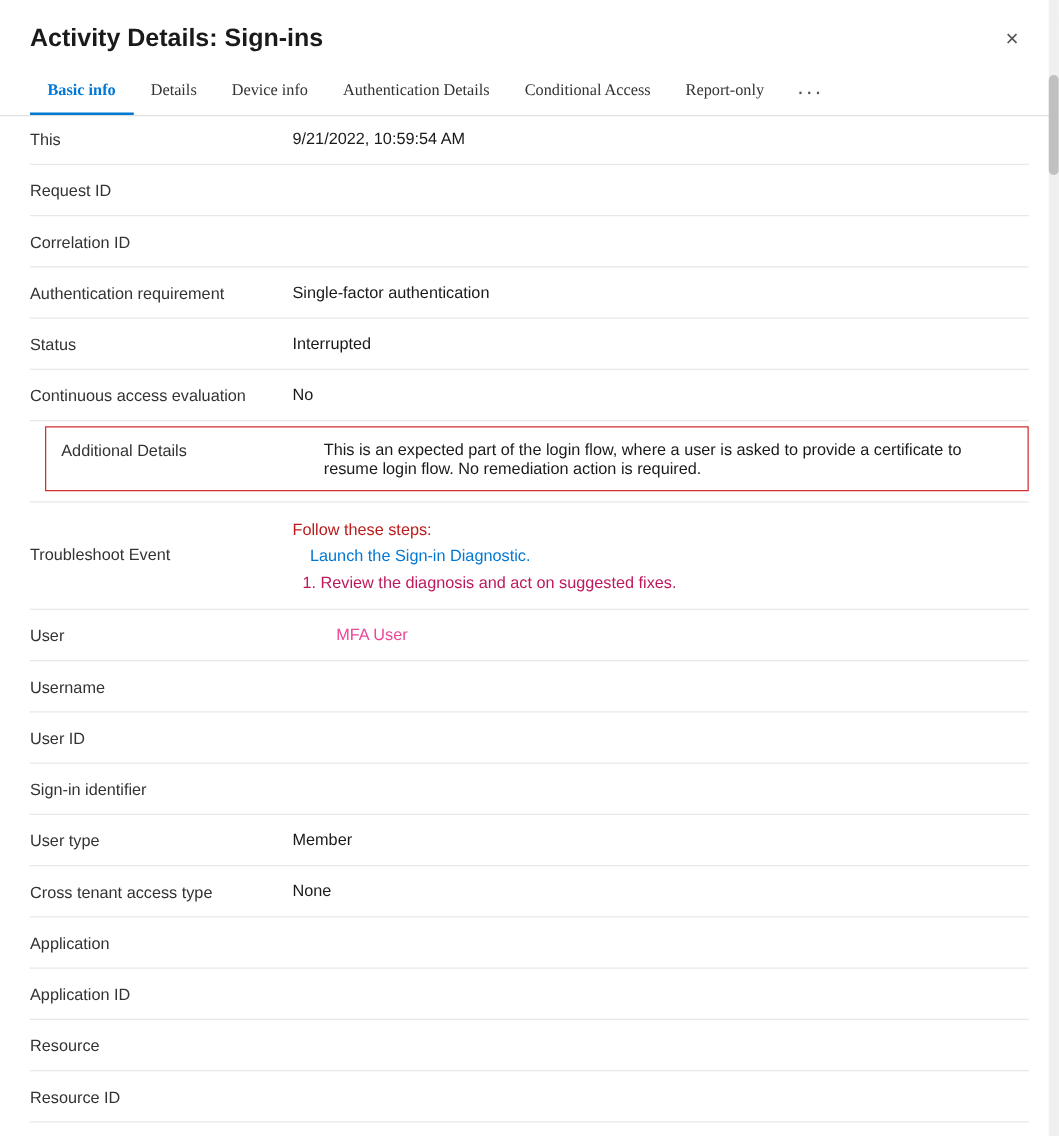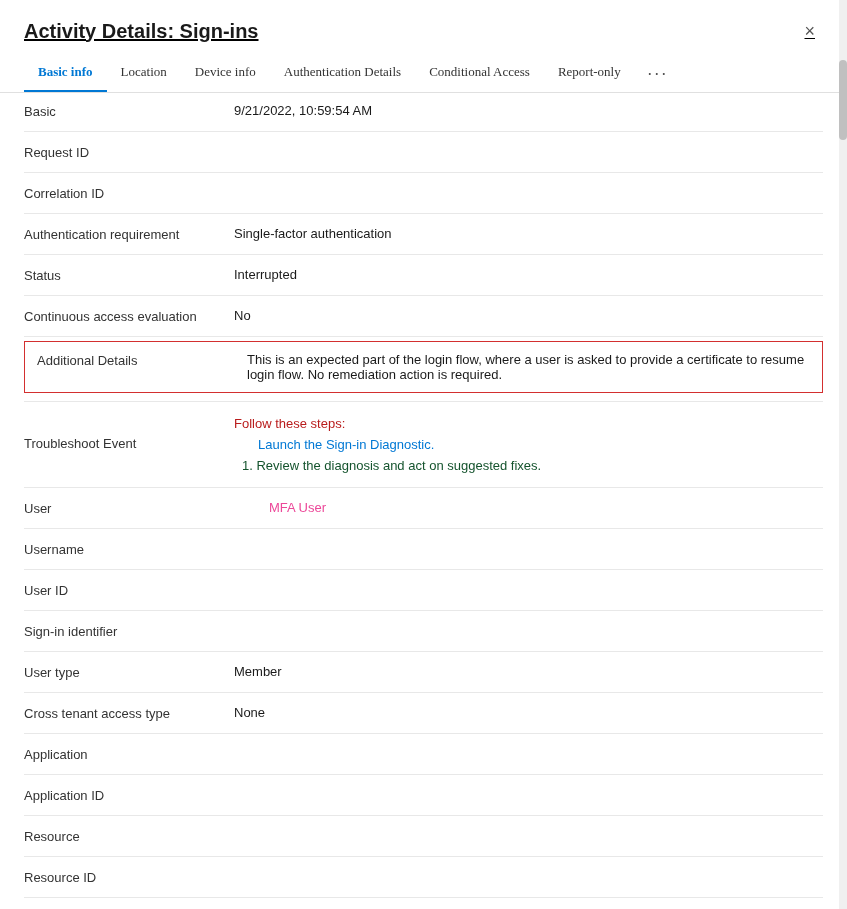--- a/index.html
+++ b/index.html
@@ -19,21 +19,20 @@
       display: flex;
       flex-direction: column;
       position: relative;
     }
     .dialog-header {
       display: flex;
       align-items: center;
       justify-content: space-between;
       padding: 18px 24px 10px 24px;
       border-bottom: none;
-      text-decoration: underline;
     }
     .dialog-title {
       font-size: 20px;
       font-weight: 600;
       color: #1a1a1a;
     }
     .close-btn {
       background: none;
       border: none;
       cursor: pointer;
@@ -113,21 +112,21 @@
       flex: 1;
     }
     .field-value.link {
       color: #ec4899;
       cursor: pointer;
       text-decoration: none;
       margin-left: 35px;
     }
     .additional-details-row {
       border: 1.5px solid #d32f2f;
-      margin: 4px 0 8px 0;
+      margin: 4px 0 8px 12px;
       padding: 10px 12px;
       display: flex;
       align-items: flex-start;
     }
     .troubleshoot-row {
       display: flex;
       align-items: flex-start;
       padding: 12px 0;
     }
     .troubleshoot-label {
@@ -143,56 +142,56 @@
     }
     .troubleshoot-steps {
       margin-bottom: 6px;
       color: #b91c1c;
     }
     .troubleshoot-link {
       color: #0078d4;
       cursor: pointer;
       display: block;
       margin-bottom: 6px;
-      margin-left: 24px;
+      margin-left: 14px;
     }
     .troubleshoot-step {
       margin-left: 8px;
-      color: #14532d;
+      color: #be185d;
     }
     .divider {
       border: none;
       border-top: 1px solid #e8e8e8;
       margin: 2px 0;
     }
   </style>
 </head>
 <body>
 
 <div class="dialog">
 
   <div class="dialog-header">
     <span class="dialog-title">Activity Details: Sign-ins</span>
     <button class="close-btn">×</button>
   </div>
 
   <div class="tabs">
     <div class="tab active">Basic info</div>
-    <div class="tab">Location</div>
+    <div class="tab">Details</div>
     <div class="tab">Device info</div>
     <div class="tab">Authentication Details</div>
     <div class="tab">Conditional Access</div>
     <div class="tab">Report-only</div>
     <div class="tab-more">···</div>
   </div>
 
   <div class="content">
 
     <div class="field-row">
-      <span class="field-label">Basic</span>
+      <span class="field-label">This</span>
       <span class="field-value">9/21/2022, 10:59:54 AM</span>
     </div>
     <hr class="divider">
     <div class="field-row">
       <span class="field-label">Request ID</span>
       <span class="field-value"></span>
     </div>
     <hr class="divider">
     <div class="field-row">
       <span class="field-label">Correlation ID</span>

